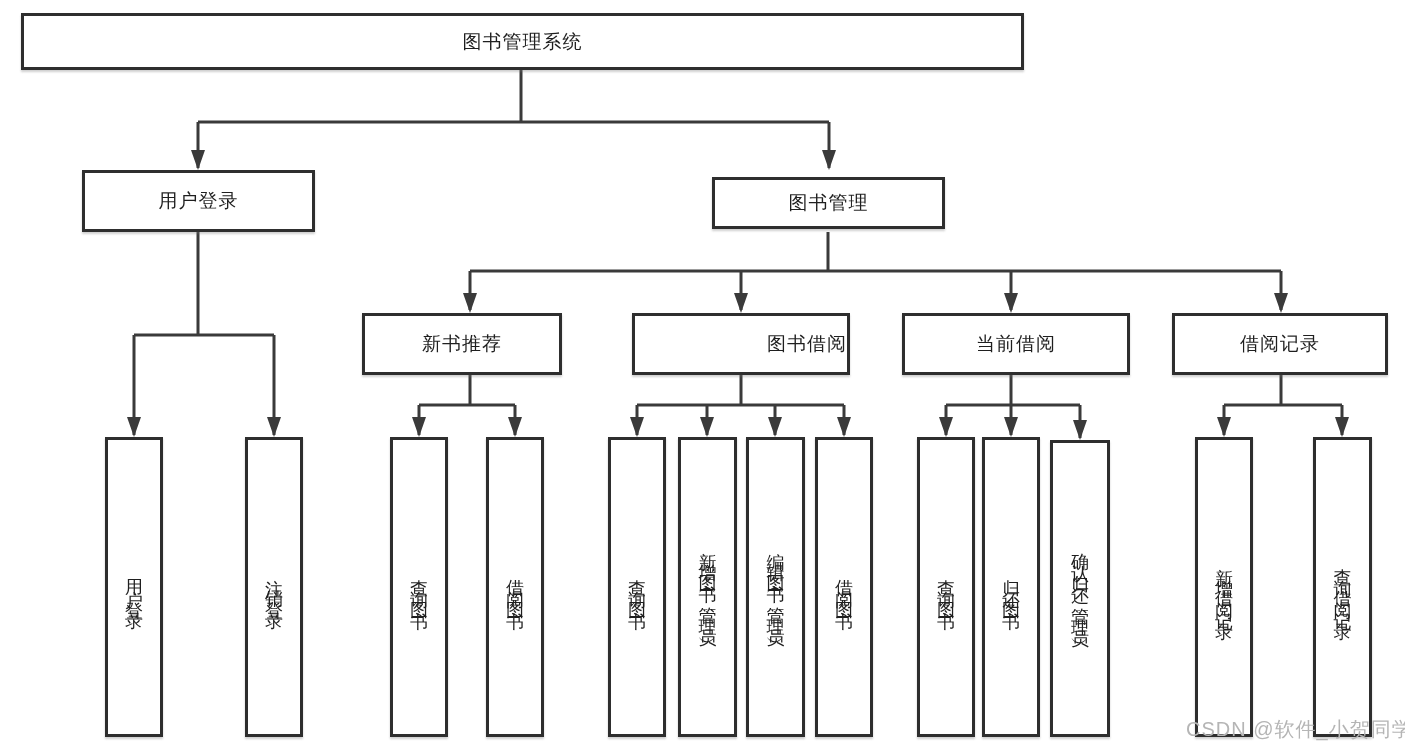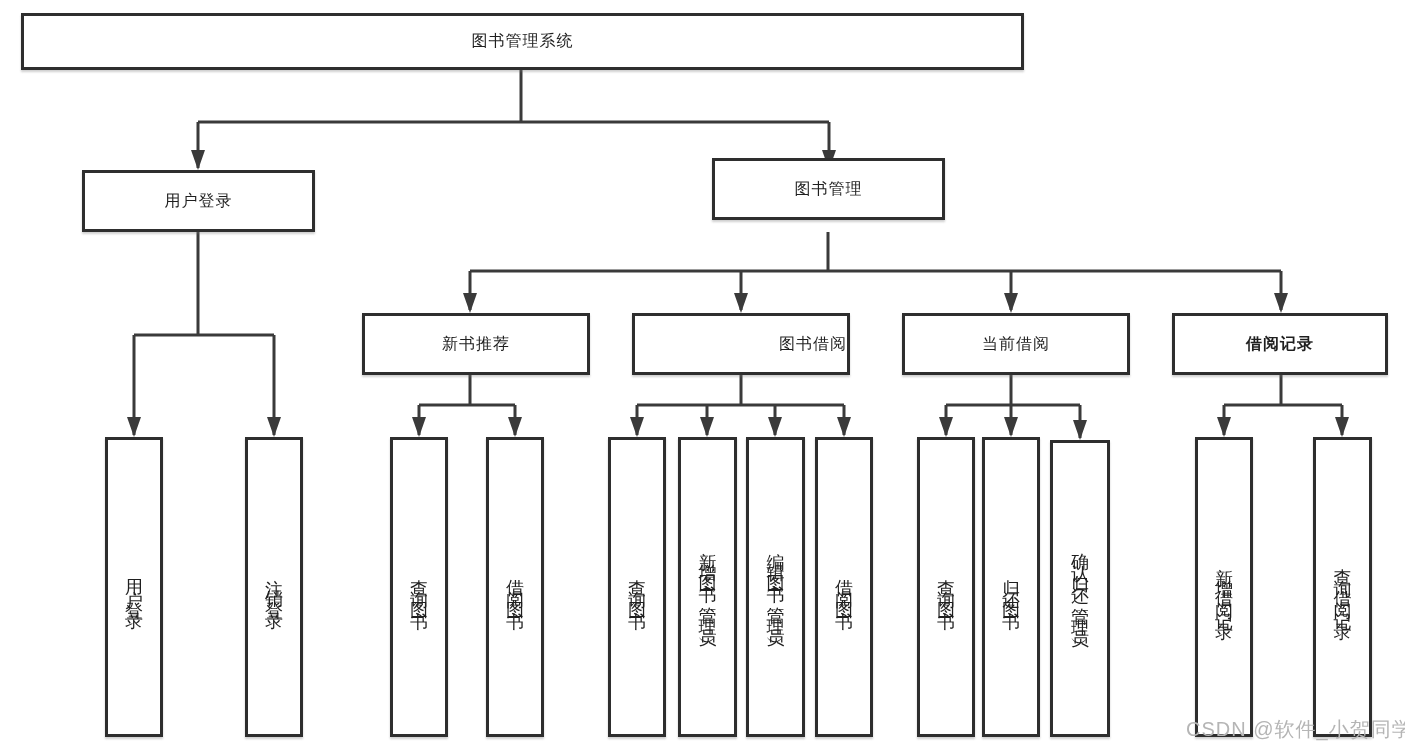--- a/index.html
+++ b/index.html
@@ -27,21 +27,21 @@
     background: #ffffff;
     border: 3px solid #2e2e2e;
     box-shadow: 0 2px 2px rgba(120,120,120,0.35);
     display: flex;
     align-items: center;
     justify-content: center;
     z-index: 2;
     color: #1f1f1f;
   }
   .node.h span {
-    font-size: 16px;
+    font-size: 19px;
     letter-spacing: 1px;
     white-space: nowrap;
   }
   .node.v span {
     writing-mode: vertical-rl;
     text-orientation: mixed;
     font-size: 18px;
     letter-spacing: 11px;
     line-height: 1;
   }
@@ -94,34 +94,34 @@
     </g>
   </svg>
 
   <div class="node h" style="left:21px; top:13px; width:1003px; height:57px;">
     <span>图书管理系统</span>
   </div>
 
   <div class="node h" style="left:82px; top:170px; width:233px; height:62px;">
     <span>用户登录</span>
   </div>
-  <div class="node h" style="left:712px; top:158px; width:233px; height:62px;">
+  <div class="node h" style="left:712px; top:177px; width:233px; height:52px;">
     <span>图书管理</span>
   </div>
 
-  <div class="node h" style="left:362px; top:313px; width:228px; height:62px;">
+  <div class="node h" style="left:362px; top:313px; width:200px; height:62px;">
     <span>新书推荐</span>
   </div>
   <div class="node h" style="left:632px; top:313px; width:218px; height:62px;justify-content:flex-end;">
     <span>图书借阅</span>
   </div>
   <div class="node h" style="left:902px; top:313px; width:228px; height:62px;">
     <span>当前借阅</span>
   </div>
-  <div class="node h" style="left:1172px; top:313px; width:216px; height:62px;font-weight:bold;">
+  <div class="node h" style="left:1172px; top:313px; width:216px; height:62px;">
     <span>借阅记录</span>
   </div>
 
   <div class="node v" style="left:105px; top:437px; width:58px; height:300px;">
     <span>用户登录</span>
   </div>
   <div class="node v" style="left:245px; top:437px; width:58px; height:300px;">
     <span>注销登录</span>
   </div>
 

